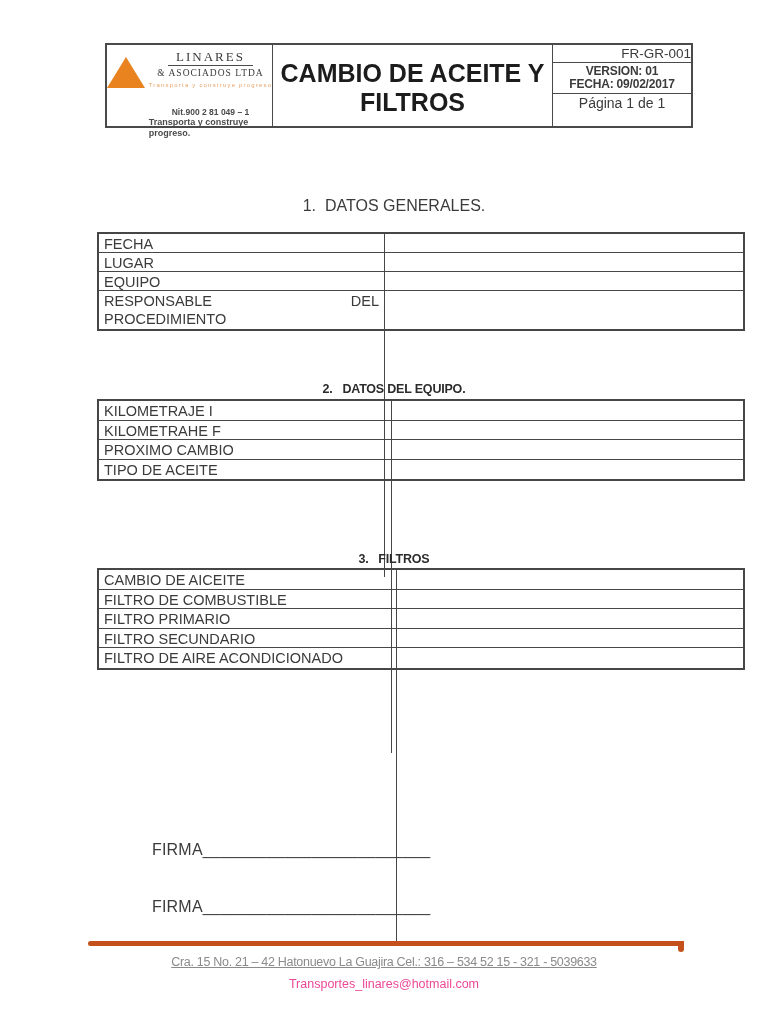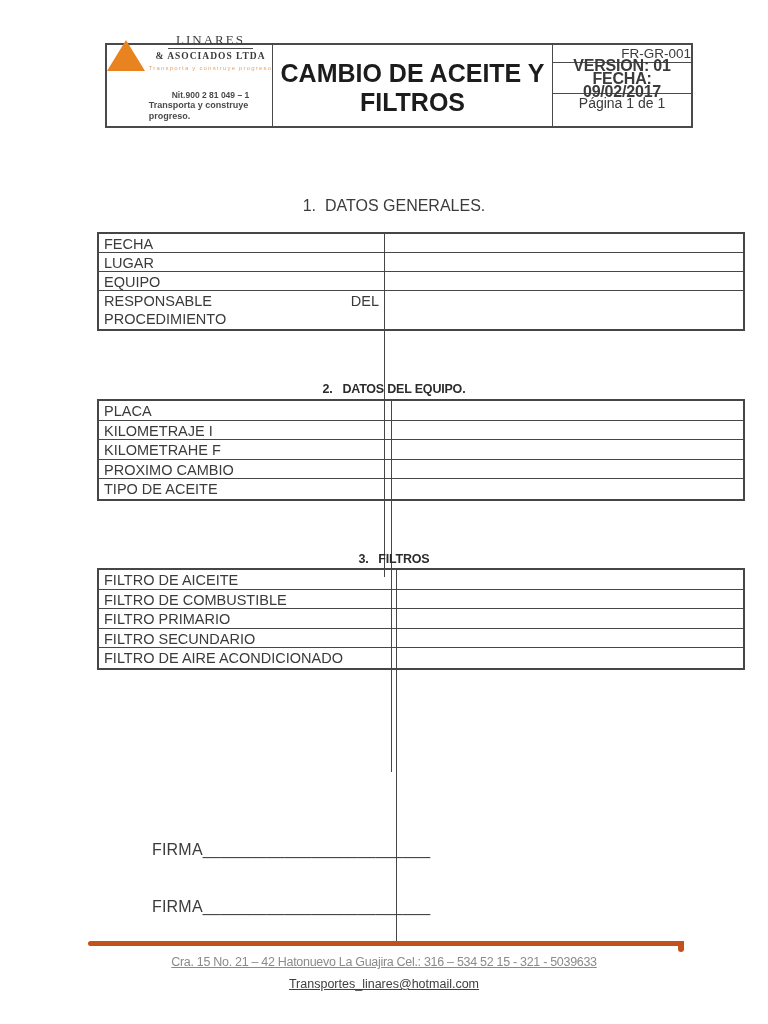--- a/index.html
+++ b/index.html
@@ -15,42 +15,42 @@
   .hdr{
     position:absolute;left:105px;top:43px;width:588px;height:85px;
     display:flex;
     border:2px solid #4a4a4a;
     box-sizing:border-box;
   }
   .hdr-cell{box-sizing:border-box;}
   .hdr-logo{
     width:166px;flex:0 0 166px;
     border-right:1.5px solid #4a4a4a;
-    display:flex;align-items:flex-end;justify-content:center;
+    display:flex;align-items:flex-start;justify-content:center;
     padding:4px 1px;
   }
   .logo-wrap{display:flex;align-items:flex-start;}
   .logo-triangle{
     width:0;height:0;
     border-left:19px solid transparent;
     border-right:19px solid transparent;
     border-bottom:31px solid #E8831F;
     margin-top:8px;margin-right:4px;
   }
   .logo-text{display:flex;flex-direction:column;align-items:center;}
   .logo-name{
     font-family:"Liberation Serif",serif;
     font-size:13px;letter-spacing:2px;color:#3b3b3b;
     border-bottom:1.5px solid #4a4a4a;
     padding:0 8px 1px 8px;line-height:15px;
   }
   .logo-suffix{
     font-family:"Liberation Serif",serif;
     font-size:9.5px;letter-spacing:1px;color:#3b3b3b;
-    line-height:12px;margin-top:1px;font-weight:bold;
+    line-height:12px;margin-top:1px;
   }
   .logo-tag-orange{
     font-size:6px;color:#E8A46A;letter-spacing:1.2px;line-height:8px;margin-top:2px;
     white-space:nowrap;
   }
   .logo-nit{
     font-size:8.5px;font-weight:bold;color:#4a4a4a;line-height:10px;margin-top:18px;
   }
   .logo-tagline{
     font-size:9px;font-weight:bold;color:#4a4a4a;line-height:11px;
@@ -69,21 +69,21 @@
     font-size:13.5px;text-align:center;
   }
   .hdr-info-row1{
     height:17px;border-bottom:1.5px solid #4a4a4a;
     line-height:17px;
     text-align:right;
   }
   .hdr-info-row2{
     height:30px;border-bottom:1.5px solid #4a4a4a;
     display:flex;flex-direction:column;justify-content:center;
-    font-size:16px;font-weight:bold;letter-spacing:-0.2px;line-height:13px;
+    font-size:12px;font-weight:bold;letter-spacing:-0.2px;line-height:13px;
   }
   .hdr-info-row3{
     flex:1;line-height:18px;font-size:14px;
   }
   
   .sec-heading{
     position:absolute;left:0;width:768px;text-align:center;
     transform:translateX(10px);
     white-space:pre;
   }
@@ -134,21 +134,21 @@
   .footer-address{
     position:absolute;left:0;top:955px;width:768px;
     text-align:center;font-size:12.5px;color:#8b8b8b;
     letter-spacing:-0.3px;
     text-decoration:underline;
   }
   .footer-email{
     position:absolute;left:0;top:977px;width:768px;
     text-align:center;font-size:12.5px;
   }
-  .footer-email a{color:#404040;text-decoration:underline;cursor:pointer;}
+  .footer-email a{color:#ec4899;cursor:pointer;}
 </style>
 </head>
 <body>
 
 <div class="page">
 
   <div class="hdr">
     <div class="hdr-cell hdr-logo">
       <div class="logo-wrap">
         <div class="logo-triangle"></div>
@@ -196,24 +196,20 @@
         <span>PROCEDIMIENTO</span>
       </div>
       <div class="tcell value"></div>
     </div>
   </div>
 
   <div class="sec-heading hb" style="top:382px;">2.   DATOS DEL EQUIPO.</div>
 
   <div class="ftable t2" style="top:399px;">
     <div class="trow">
-      <div class="tcell label">PLACA</div>
-      <div class="tcell value"></div>
-    </div>
-    <div class="trow">
       <div class="tcell label">KILOMETRAJE I</div>
       <div class="tcell value"></div>
     </div>
     <div class="trow">
       <div class="tcell label">KILOMETRAHE F</div>
       <div class="tcell value"></div>
     </div>
     <div class="trow">
       <div class="tcell label">PROXIMO CAMBIO</div>
       <div class="tcell value"></div>
@@ -221,21 +217,21 @@
     <div class="trow">
       <div class="tcell label">TIPO DE ACEITE</div>
       <div class="tcell value"></div>
     </div>
   </div>
 
   <div class="sec-heading hb" style="top:552px;">3.   FILTROS</div>
 
   <div class="ftable t3" style="top:568px;">
     <div class="trow">
-      <div class="tcell label">FILTRO DE AICEITE</div>
+      <div class="tcell label">CAMBIO DE AICEITE</div>
       <div class="tcell value"></div>
     </div>
     <div class="trow">
       <div class="tcell label">FILTRO DE COMBUSTIBLE</div>
       <div class="tcell value"></div>
     </div>
     <div class="trow">
       <div class="tcell label">FILTRO PRIMARIO</div>
       <div class="tcell value"></div>
     </div>

